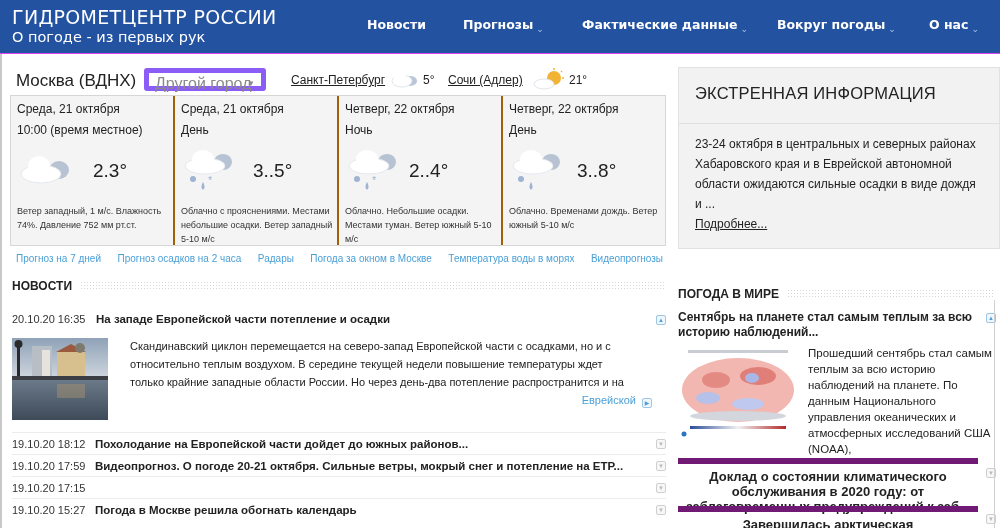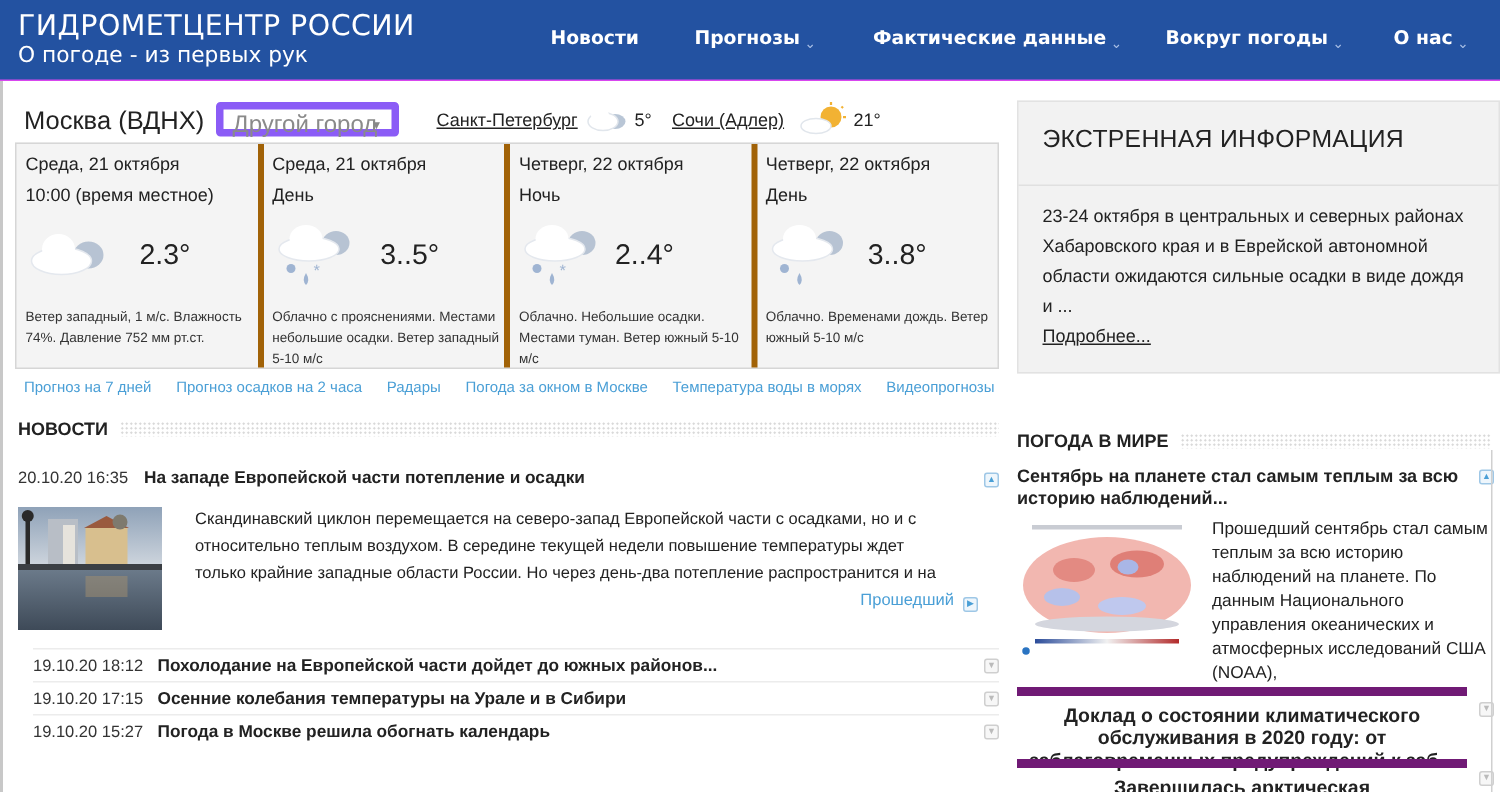--- a/index.html
+++ b/index.html
@@ -35,21 +35,21 @@
   .city-select .arrow { position: absolute; right: 6px; top: 6px; font-size: 8px; color: #888; }
   .other-city { position: absolute; top: 5px; font-size: 12px; color: #222; text-decoration: underline; white-space: nowrap; }
   .other-temp { position: absolute; top: 5px; font-size: 12px; color: #222; }
   .mini-icon { position: absolute; top: 0; width: 34px; height: 22px; }
 
   
   .forecast {
     position: absolute; left: 10px; top: 95px; width: 656px; height: 151px;
     border: 1px solid #d6d6d6; background: #f4f4f4; display: flex;
   }
-  .fc-cell { flex: 1; border-right: 4px solid #a16207; position: relative; padding: 6px 0 0 6px; }
+  .fc-cell { flex: 1; border-right: 2px solid #a16207; position: relative; padding: 6px 0 0 6px; }
   .fc-cell:last-child { border-right: none; }
   .fc-date { font-size: 12px; color: #222; line-height: 14px; }
   .fc-period { font-size: 12px; color: #222; margin-top: 7px; line-height: 14px; }
   .fc-icon { position: absolute; left: 6px; top: 52px; width: 58px; height: 46px; }
   .fc-temp { position: absolute; top: 64px; font-size: 19px; color: #222; }
   .fc-desc { position: absolute; left: 6px; top: 108px; width: 154px; font-size: 9px; line-height: 14px; color: #333; }
 
   
   .quick-links { position: absolute; left: 16px; top: 248px; height: 14px; white-space: nowrap; }
   .quick-links a { font-size: 10px; color: #4a9fd6; text-decoration: none; margin-right: 12px; cursor: pointer; }
@@ -68,21 +68,21 @@
   .expand-btn {
     position: absolute; width: 10px; height: 10px; border: 1px solid #9ec7e6; border-radius: 2px;
     font-size: 6px; line-height: 8px; text-align: center; color: #4a9fd6; background: #eef6fc;
   }
   .expand-btn.gray { border-color: #cfcfcf; color: #bbb; background: #f7f7f7; }
   .news-img { position: absolute; left: 0; top: 28px; width: 96px; height: 82px; overflow: hidden; }
   .news-body { position: absolute; left: 118px; top: 27px; width: 500px; font-size: 11px; line-height: 18px; color: #222; }
   .more-link { position: absolute; right: 14px; top: 84px; font-size: 11px; color: #4a9fd6; cursor: pointer; }
 
   .news-list { position: absolute; left: 12px; top: 432px; width: 654px; }
-  .news-row { position: relative; height: 22px; border-top: 1px solid #ececec; display: flex; align-items: center; margin-left: 10px; }
+  .news-row { position: relative; height: 22px; border-top: 1px solid #ececec; display: flex; align-items: center; }
   .news-row .news-time { width: 83px; }
 
   
   .emergency {
     position: absolute; left: 678px; top: 67px; width: 322px; height: 182px;
     background: #f2f2f2; border: 1px solid #e2e2e2; padding-left: 40px;
   }
   .emergency-title { position: absolute; left: 16px; top: 16px; font-size: 16.5px; color: #222; letter-spacing: 0.2px; white-space: nowrap; }
   .emergency-divider { position: absolute; left: 0; top: 55px; width: 100%; height: 1px; background: #e0e0e0; }
   .emergency-body { position: absolute; left: 16px; top: 66px; width: 290px; font-size: 12px; line-height: 20px; color: #222; }
@@ -236,34 +236,38 @@
     <path d="M44 14 l15 -8 l15 8z" fill="#9a5a3e"></path>
     <circle cx="68" cy="10" r="5" fill="#7e7a6e"></circle>
     <rect x="5" y="4" width="3" height="50" fill="#2a2a2a"></rect>
     <circle cx="6.5" cy="6" r="4" fill="#2a2a2a"></circle>
     <rect y="40" width="96" height="42" fill="url(#water)"></rect>
     <rect x="0" y="38" width="96" height="4" fill="#3b3f44"></rect>
     <rect x="45" y="46" width="28" height="14" fill="#a38f70" opacity="0.5"></rect>
   </svg>
   <div class="news-body">Скандинавский циклон перемещается на северо-запад Европейской части с осадками, но и с относительно теплым воздухом. В середине текущей недели повышение температуры ждет только крайние западные области России. Но через день-два потепление распространится и на</div>
   <div class="more-link">
-    <span>Прошедший</span>
+    <span>Еврейской</span>
     <span class="expand-btn" style="position:relative; display:inline-block; right:auto; top:1px; margin-left:3px;">▶</span>
   </div>
 </div>
 
 <div class="news-list">
   <div class="news-row">
     <span class="news-time">19.10.20 18:12</span>
     <span class="news-title">Похолодание на Европейской части дойдет до южных районов...</span>
     <span class="expand-btn gray" style="right:0; top:6px;">▼</span>
   </div>
   <div class="news-row">
+    <span class="news-time">19.10.20 17:59</span>
+    <span class="news-title">Видеопрогноз. О погоде 20-21 октября. Сильные ветры, мокрый снег и потепление на ЕТР...</span>
+    <span class="expand-btn gray" style="right:0; top:6px;">▼</span>
+  </div>
+  <div class="news-row">
     <span class="news-time">19.10.20 17:15</span>
-    <span class="news-title">Осенние колебания температуры на Урале и в Сибири</span>
     <span class="expand-btn gray" style="right:0; top:6px;">▼</span>
   </div>
   <div class="news-row">
     <span class="news-time">19.10.20 15:27</span>
     <span class="news-title">Погода в Москве решила обогнать календарь</span>
     <span class="expand-btn gray" style="right:0; top:6px;">▼</span>
   </div>
 </div>
 
 <div class="emergency">

